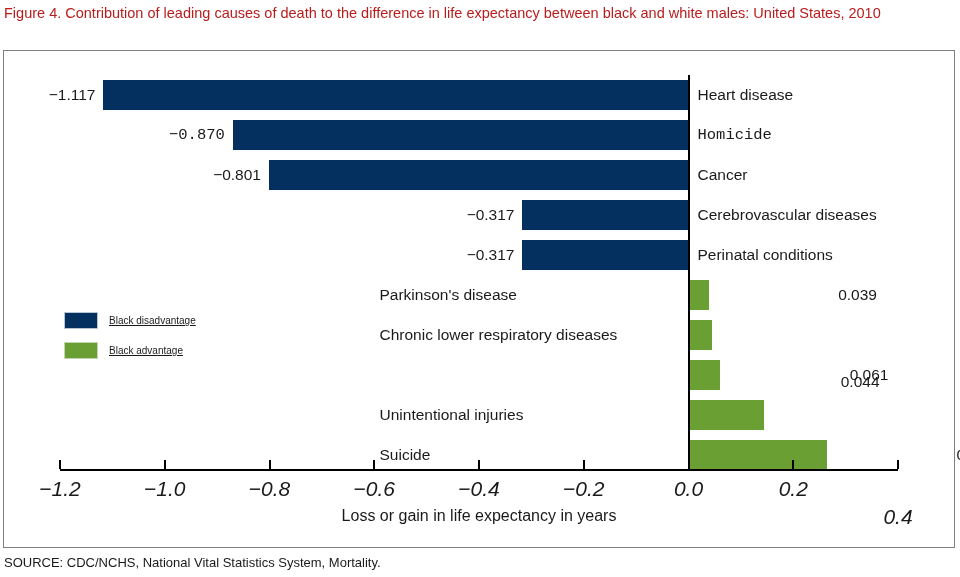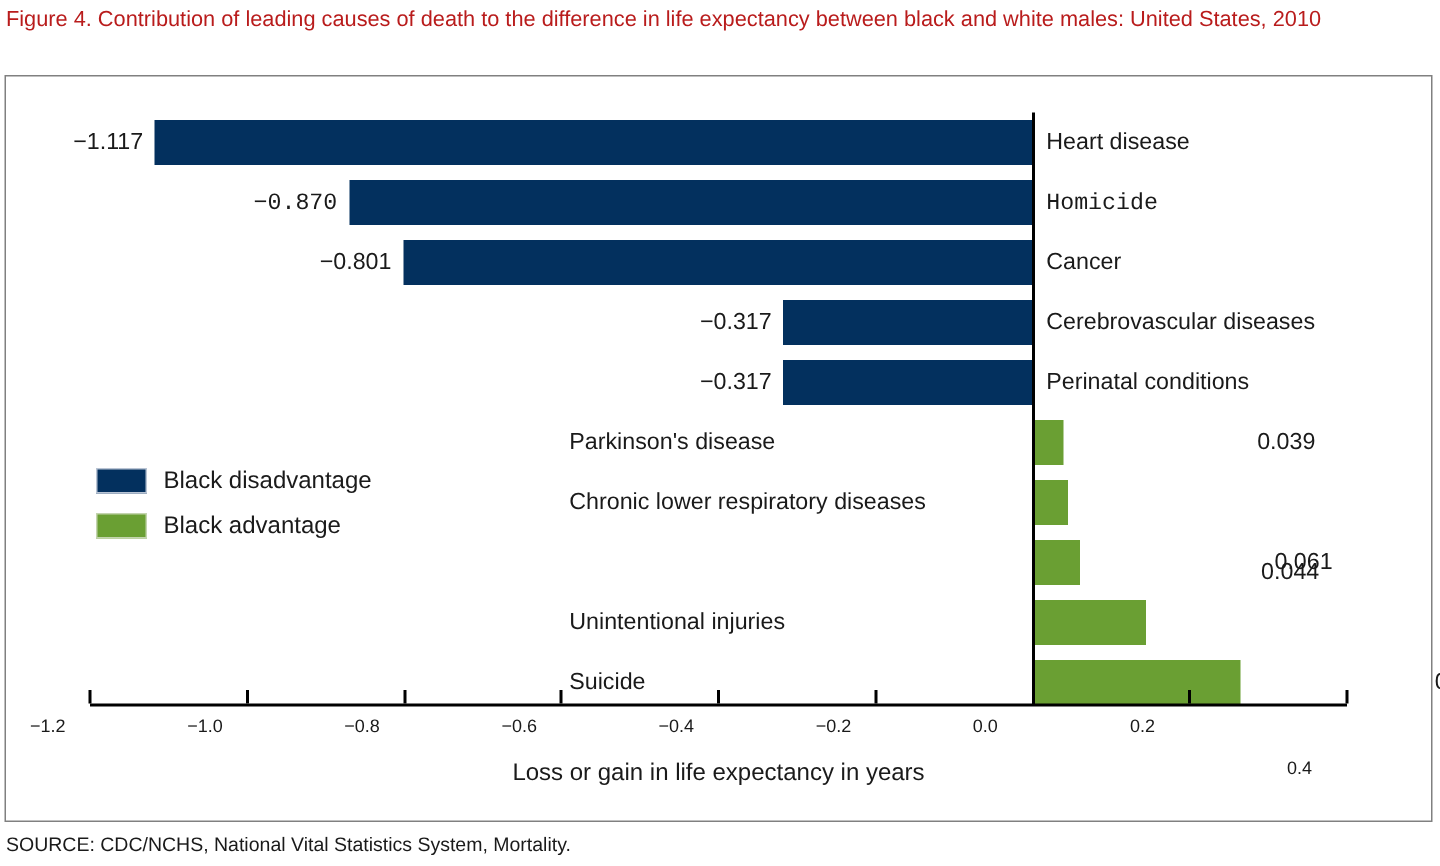--- a/index.html
+++ b/index.html
@@ -105,23 +105,25 @@
     background: #000000;
   }
   .x-tick {
     position: absolute;
     width: 2px;
     height: 9px;
     background: #000000;
   }
   .x-tick-label {
     position: absolute;
-    font-size: 12px;
-    color: #1a1a1a;
-    white-space: nowrap;
+    font-size: 21px;
+    color: #1a1a1a;
+    text-align: center;
+    white-space: nowrap;
+    font-style: italic;
   }
   #x-axis-title {
     position: absolute;
     width: 100%;
     text-align: center;
     font-size: 16px;
     color: #1a1a1a;
   }
 
   
@@ -144,23 +146,24 @@
     border: 1px solid #c8d0dc;
   }
   .legend-swatch.neg { background: #03305e; border-color: #b9c4d4; }
   .legend-swatch.pos { background: #6a9f33; border-color: #c3d4ae; }
   .legend-label {
     position: absolute;
     left: 45px;
     top: 0;
     height: 30px;
     line-height: 30px;
-    font-size: 16px;
-    color: #1a1a1a;
-    white-space: nowrap;
+    font-size: 10px;
+    color: #1a1a1a;
+    white-space: nowrap;
+    text-decoration: underline;
   }
 
   
   #source-note {
     position: absolute;
     left: 4px;
     top: 555px;
     font-size: 13px;
     color: #1a1a1a;
     white-space: nowrap;

